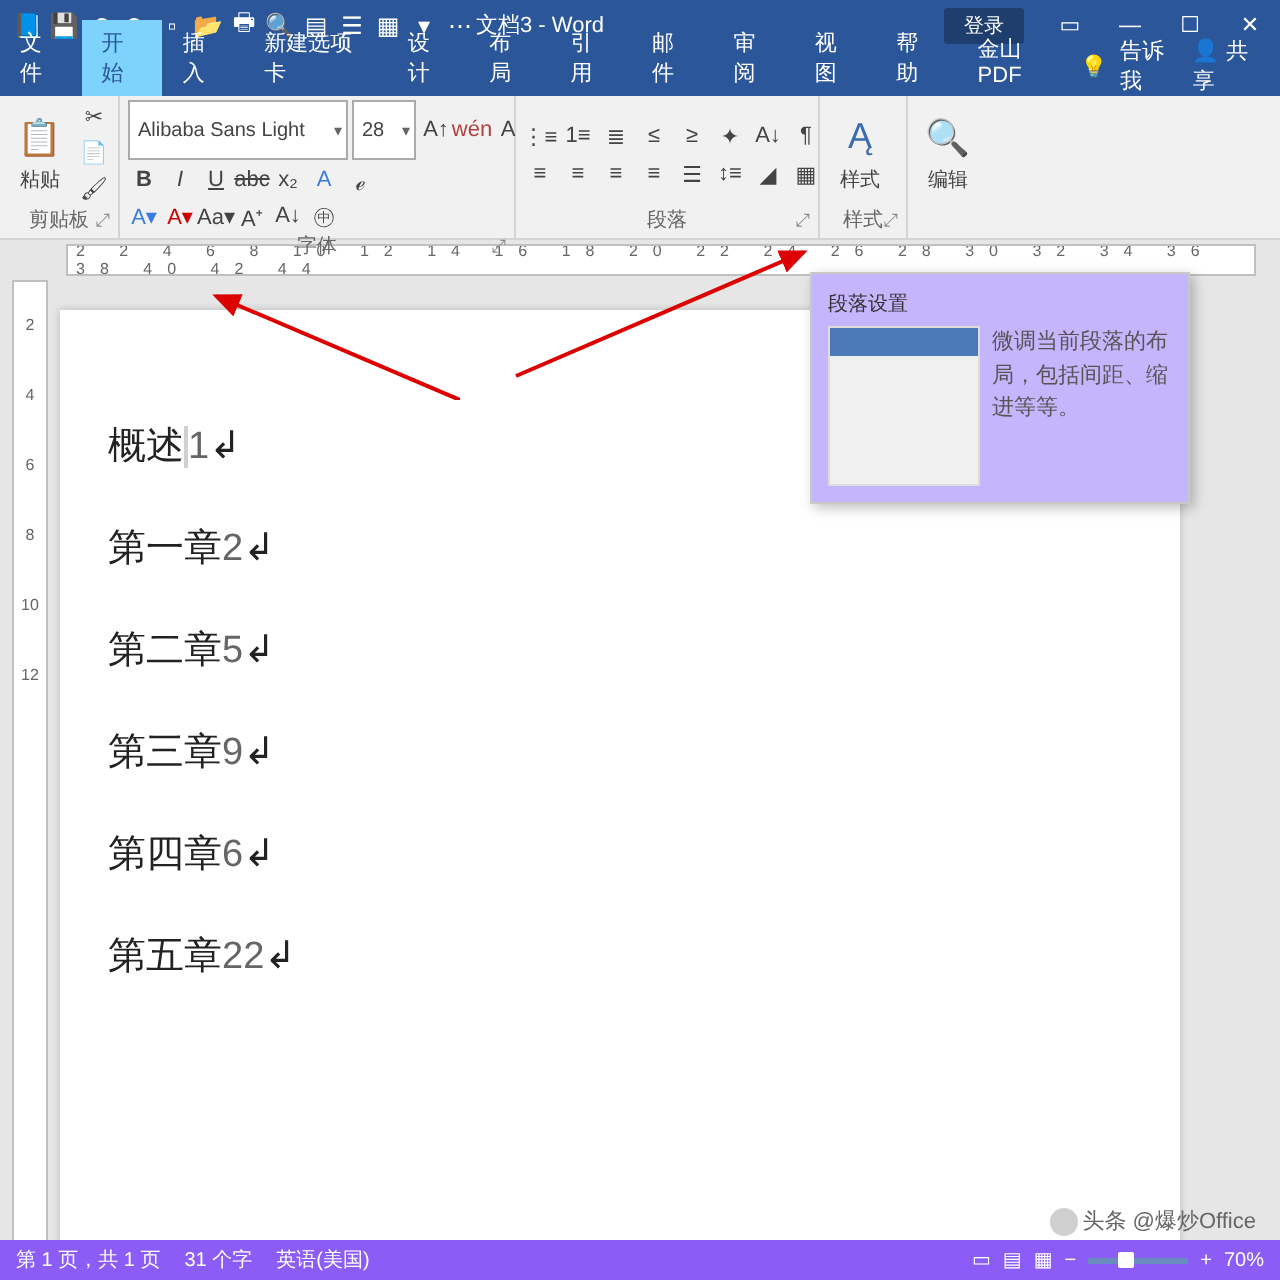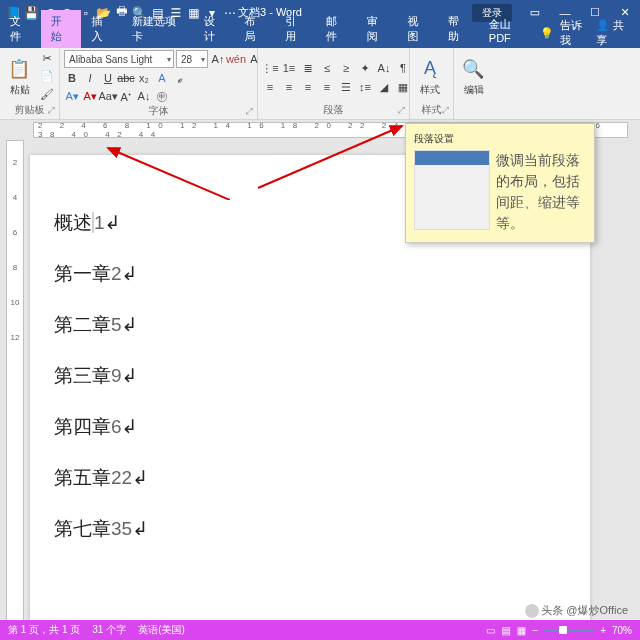--- a/index.html
+++ b/index.html
@@ -6,52 +6,52 @@
 body{width:640px;height:640px;background:#fff;overflow:hidden;position:relative}
 .titlebar{height:25px;background:#2b579a;display:flex;align-items:center;color:#fff;font-size:11px}
 .titlebar .qat{display:flex;align-items:center;gap:2px;padding-left:6px}
 .titlebar .qat span{width:16px;height:16px;display:flex;align-items:center;justify-content:center;font-size:12px;cursor:pointer}
 .titlebar .docname{flex:1;}
 .titlebar .login{background:#1e3e6e;padding:2px 10px;border-radius:2px;margin-right:8px;font-size:10px}
 .titlebar .winbtns{display:flex}
 .titlebar .winbtns span{width:30px;height:25px;display:flex;align-items:center;justify-content:center;font-size:11px}
 .tabs{height:23px;background:#2b579a;display:flex;align-items:flex-end;color:#fff;font-size:11px}
 .tabs .tab{padding:4px 10px;cursor:pointer}
-.tabs .tab.active{background:#f0abfc;color:#2b579a}
+.tabs .tab.active{background:#7dd3fc;color:#2b579a}
 .tabs .right{margin-left:auto;display:flex;align-items:center;gap:6px;padding-right:8px}
 .ribbon{height:72px;background:#f1f1f1;border-bottom:1px solid #d4d4d4;display:flex;font-size:10px;color:#444}
 .rgroup{border-right:1px solid #d4d4d4;display:flex;flex-direction:column;padding:2px 4px}
 .rgroup .body{flex:1;display:flex;align-items:center;gap:3px}
 .rgroup .label{text-align:center;font-size:10px;color:#666;height:14px;display:flex;align-items:center;justify-content:center;position:relative}
 .rgroup .label .launcher{position:absolute;right:0;font-size:9px;color:#888;cursor:pointer}
 .bigbtn{display:flex;flex-direction:column;align-items:center;justify-content:center;padding:2px 4px;gap:2px}
 .bigbtn .ico{width:24px;height:24px;display:flex;align-items:center;justify-content:center;font-size:18px}
 .fontbox{display:flex;flex-direction:column;gap:2px}
 .fontrow{display:flex;gap:2px;align-items:center}
-.combo{height:18px;border:1px solid #ababab;background:#fff;padding:0 14px 0 4px;font-size:10px;display:flex;align-items:center;position:relative}
+.combo{height:30px;border:1px solid #ababab;background:#fff;padding:0 14px 0 4px;font-size:10px;display:flex;align-items:center;position:relative}
 .combo::after{content:"▾";position:absolute;right:2px;font-size:8px;color:#666}
 .sbtn{width:16px;height:16px;border:1px solid transparent;display:flex;align-items:center;justify-content:center;font-size:11px;cursor:pointer}
 .parabox{display:flex;flex-direction:column;gap:3px;padding-top:2px}
 .pararow{display:flex;gap:3px}
 .ruler-area{background:#e6e6e6;padding-top:2px}
 .hruler{height:16px;background:#fff;margin-left:33px;margin-right:12px;border:1px solid #c0c0c0;font-size:8px;color:#666;display:flex;align-items:center;padding-left:4px;letter-spacing:7.5px;overflow:hidden}
 .workspace{display:flex;background:#e6e6e6;height:495px}
 .vruler{width:18px;background:#fff;border:1px solid #c0c0c0;margin-left:6px;margin-top:2px;font-size:8px;color:#666;display:flex;flex-direction:column;align-items:center;padding-top:4px;gap:13px}
 .page{background:#fff;margin-left:6px;margin-top:17px;width:560px;height:490px;box-shadow:0 0 4px rgba(0,0,0,.2);padding:55px 24px 20px 24px;position:relative}
 .doc-line{font-size:19px;color:#222;margin-bottom:25px;font-family:"SimSun","宋体",serif}
 .doc-line .pg{color:#666}
-.tooltip{position:absolute;left:405px;top:123px;width:190px;background:#fef9c3;border:1px solid #c8c8c8;box-shadow:2px 2px 6px rgba(0,0,0,.25);padding:8px;font-size:10px;color:#555;z-index:10}
+.tooltip{position:absolute;left:405px;top:136px;width:190px;background:#c4b5fd;border:1px solid #c8c8c8;box-shadow:2px 2px 6px rgba(0,0,0,.25);padding:8px;font-size:10px;color:#555;z-index:10}
 .tooltip .ttitle{color:#333;margin-bottom:4px}
 .tooltip .timg{width:76px;height:80px;border:1px solid #ddd;background:linear-gradient(#4a7ab8 0 18%,#f0f0f0 18% 100%);float:left;margin-right:6px}
-.tooltip .tdesc{font-size:14px;line-height:1.5}
+.tooltip .tdesc{font-size:11px;line-height:1.5}
 .arrow{position:absolute;pointer-events:none;z-index:5}
 .arrow.a1{left:100px;top:140px;width:130px;height:60px}
 .arrow.a2{left:250px;top:120px;width:160px;height:70px}
 .arrow svg{width:100%;height:100%}
-.statusbar{position:absolute;bottom:0;left:0;right:0;height:20px;background:#d946ef;color:#fff;font-size:10px;display:flex;align-items:center;padding:0 8px;gap:12px}
+.statusbar{position:absolute;bottom:0;left:0;right:0;height:20px;background:#8b5cf6;color:#fff;font-size:10px;display:flex;align-items:center;padding:0 8px;gap:12px}
 .statusbar .sright{margin-left:auto;display:flex;align-items:center;gap:6px}
 .watermark{position:absolute;bottom:22px;right:12px;font-size:11px;color:#666;z-index:8}
 .watermark .avatar{display:inline-block;width:14px;height:14px;border-radius:50%;background:#d0d0d0;vertical-align:middle;margin-right:2px}
 .zoom-slider{width:50px;height:3px;background:#6a8bc0;position:relative}
 .zoom-slider::before{content:"";position:absolute;left:30%;top:-3px;width:8px;height:8px;background:#fff;border-radius:1px}
 </style>
 </head>
 <body>
 
 <div class="titlebar">
@@ -236,21 +236,20 @@
       <span></span>
       <span>12</span>
   </div>
   <div class="page">
     <div class="doc-line"><span>概述</span><span style="background:#d0d0d0;padding:0 1px">​</span><span class="pg">1</span>↲</div>
     <div class="doc-line"><span>第一章</span><span class="pg">2</span>↲</div>
     <div class="doc-line"><span>第二章</span><span class="pg">5</span>↲</div>
     <div class="doc-line"><span>第三章</span><span class="pg">9</span>↲</div>
     <div class="doc-line"><span>第四章</span><span class="pg">6</span>↲</div>
     <div class="doc-line"><span>第五章</span><span class="pg">22</span>↲</div>
-    <div class="doc-line"><span>第七章</span><span class="pg">35</span>↲</div>
   </div>
 </div>
 
 <div class="tooltip">
   <div class="ttitle">段落设置</div>
   <div class="timg"></div>
   <div class="tdesc">微调当前段落的布局，包括间距、缩进等等。</div>
   <div style="clear:both"></div>
 </div>
 

